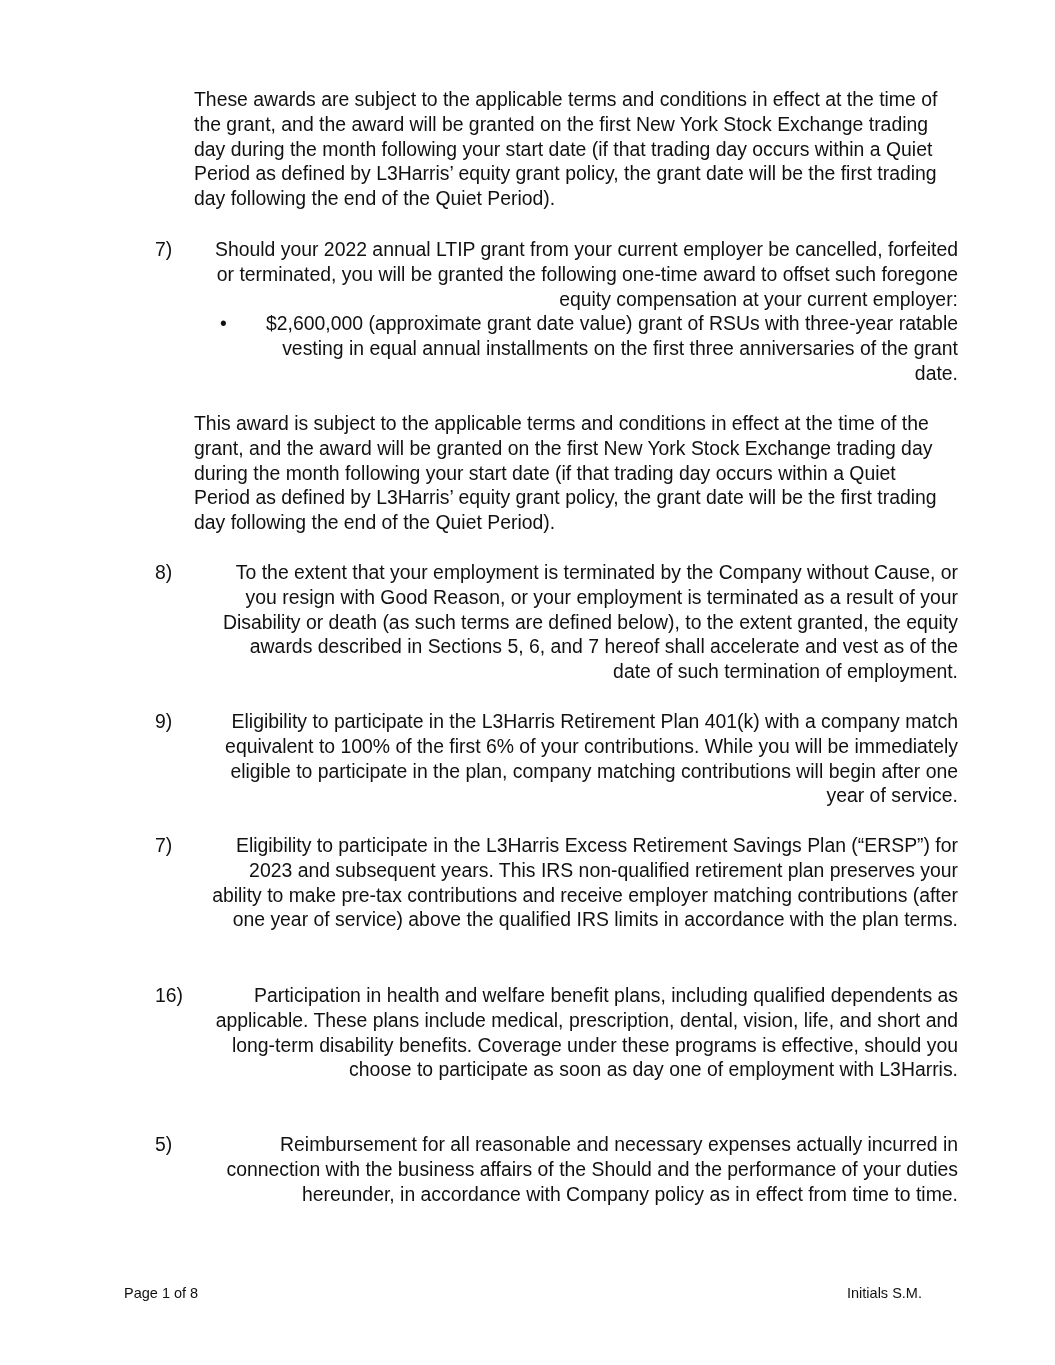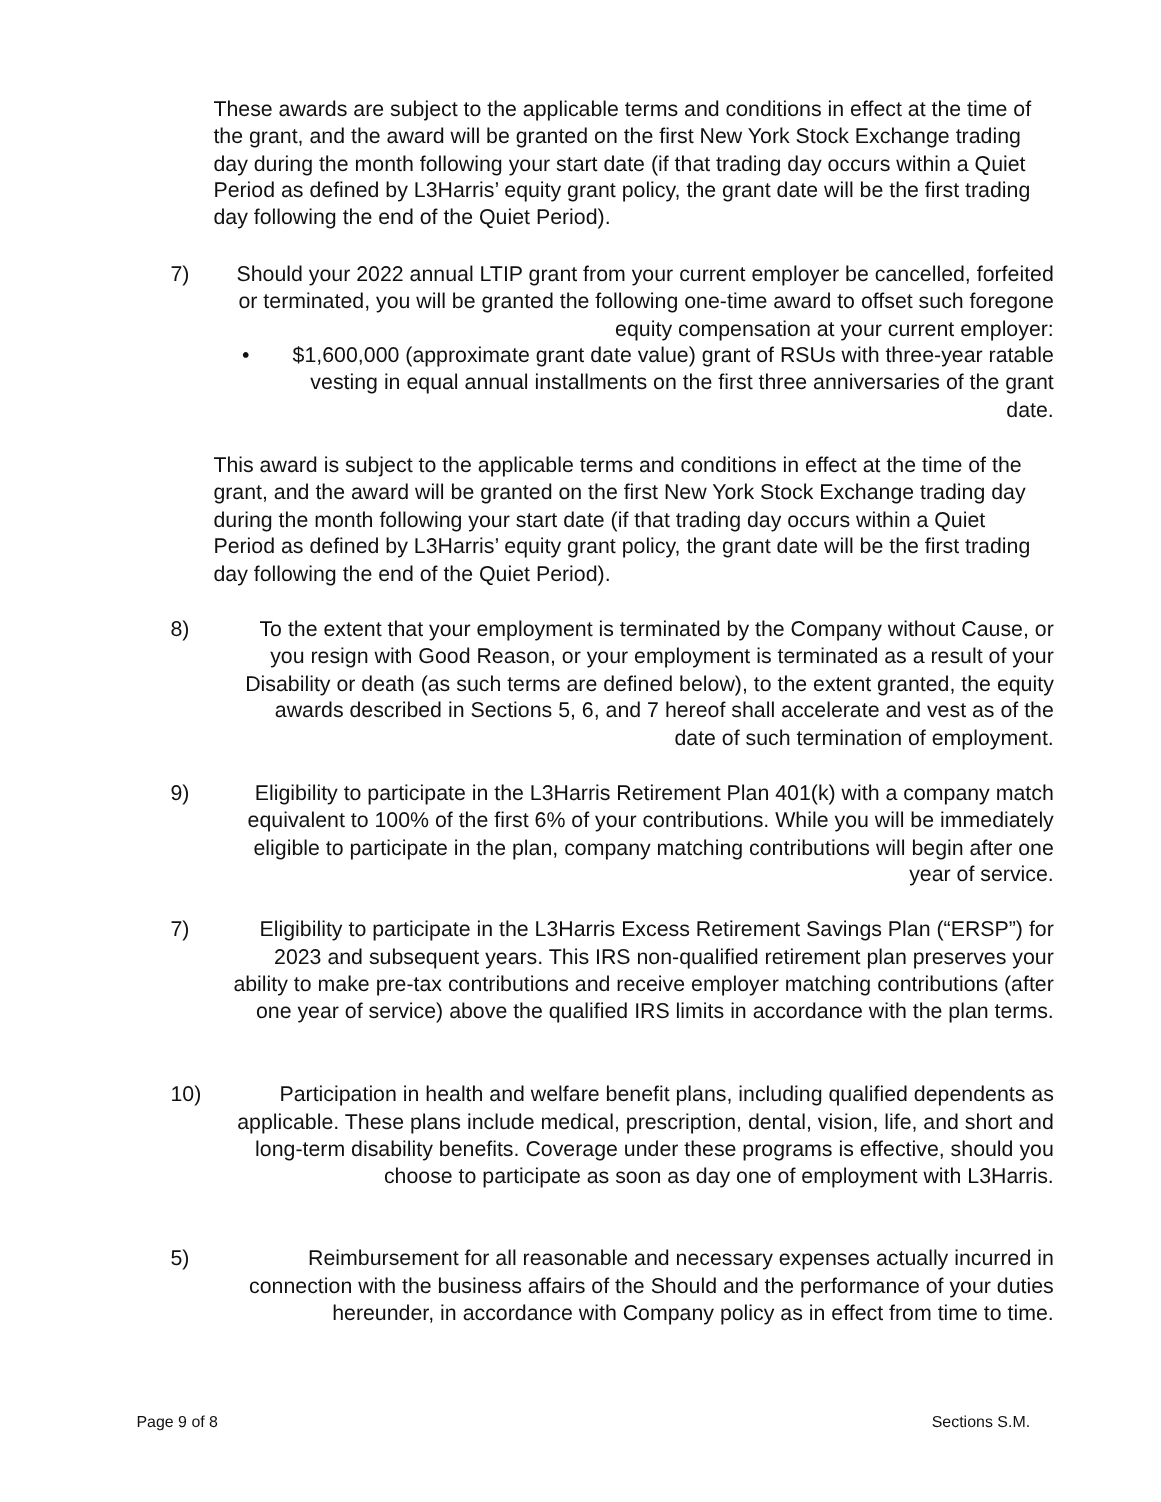--- a/index.html
+++ b/index.html
@@ -81,21 +81,21 @@
 <div class="page">
 
   <p class="para body-text" style="top:87px;">These awards are subject to the applicable terms and conditions in effect at the time of the grant, and the award will be granted on the first New York Stock Exchange trading day during the month following your start date (if that trading day occurs within a Quiet Period as defined by L3Harris’ equity grant policy, the grant date will be the first trading day following the end of the Quiet Period).</p>
 
   <div class="item body-text" style="top:237px;">
     <span class="item-num">7)</span>
     <div class="item-text">
       <div>Should your 2022 annual LTIP grant from your current employer be cancelled, forfeited or terminated, you will be granted the following one-time award to offset such foregone equity compensation at your current employer:</div>
       <div class="bullet-row">
         <span class="bullet-glyph">•</span>
-        <span class="bullet-text">$1,600,000 (approximate grant date value) grant of RSUs with three-year ratable vesting in equal annual installments on the first three anniversaries of the grant date.</span>
+        <span class="bullet-text">$2,600,000 (approximate grant date value) grant of RSUs with three-year ratable vesting in equal annual installments on the first three anniversaries of the grant date.</span>
       </div>
     </div>
   </div>
 
   <p class="para body-text" style="top:411px;">This award is subject to the applicable terms and conditions in effect at the time of the grant, and the award will be granted on the first New York Stock Exchange trading day during the month following your start date (if that trading day occurs within a Quiet Period as defined by L3Harris’ equity grant policy, the grant date will be the first trading day following the end of the Quiet Period).</p>
 
   <div class="item body-text" style="top:560px;">
     <span class="item-num">8)</span>
     <div class="item-text">To the extent that your employment is terminated by the Company without Cause, or you resign with Good Reason, or your employment is terminated as a result of your Disability or death (as such terms are defined below), to the extent granted, the equity awards described in Sections 5, 6, and 7 hereof shall accelerate and vest as of the date of such termination of employment.</div>
   </div>
@@ -104,28 +104,28 @@
     <span class="item-num">9)</span>
     <div class="item-text">Eligibility to participate in the L3Harris Retirement Plan 401(k) with a company match equivalent to 100% of the first 6% of your contributions. While you will be immediately eligible to participate in the plan, company matching contributions will begin after one year of service.</div>
   </div>
 
   <div class="item body-text" style="top:833px;">
     <span class="item-num">7)</span>
     <div class="item-text">Eligibility to participate in the L3Harris Excess Retirement Savings Plan (“ERSP”) for 2023 and subsequent years.  This IRS non-qualified retirement plan preserves your ability to make pre-tax contributions and receive employer matching contributions (after one year of service) above the qualified IRS limits in accordance with the plan terms.</div>
   </div>
 
   <div class="item body-text" style="top:983px;">
-    <span class="item-num">10)</span>
+    <span class="item-num">16)</span>
     <div class="item-text">Participation in health and welfare benefit plans, including qualified dependents as applicable.  These plans include medical, prescription, dental, vision, life, and short and long-term disability benefits.  Coverage under these programs is effective, should you choose to participate as soon as day one of employment with L3Harris.</div>
   </div>
 
   <div class="item body-text" style="top:1132px;">
     <span class="item-num">5)</span>
     <div class="item-text">Reimbursement for all reasonable and necessary expenses actually incurred in connection with the business affairs of the Should and the performance of your duties hereunder, in accordance with Company policy as in effect from time to time.</div>
   </div>
 
-  <div class="footer footer-left">Page 9 of 8</div>
+  <div class="footer footer-left">Page 1 of 8</div>
   <div class="footer footer-right">
-    <span>Sections</span>
+    <span>Initials</span>
     <span class="underline">S.M.</span>
   </div>
 
 </div>
 
 </body></html>

